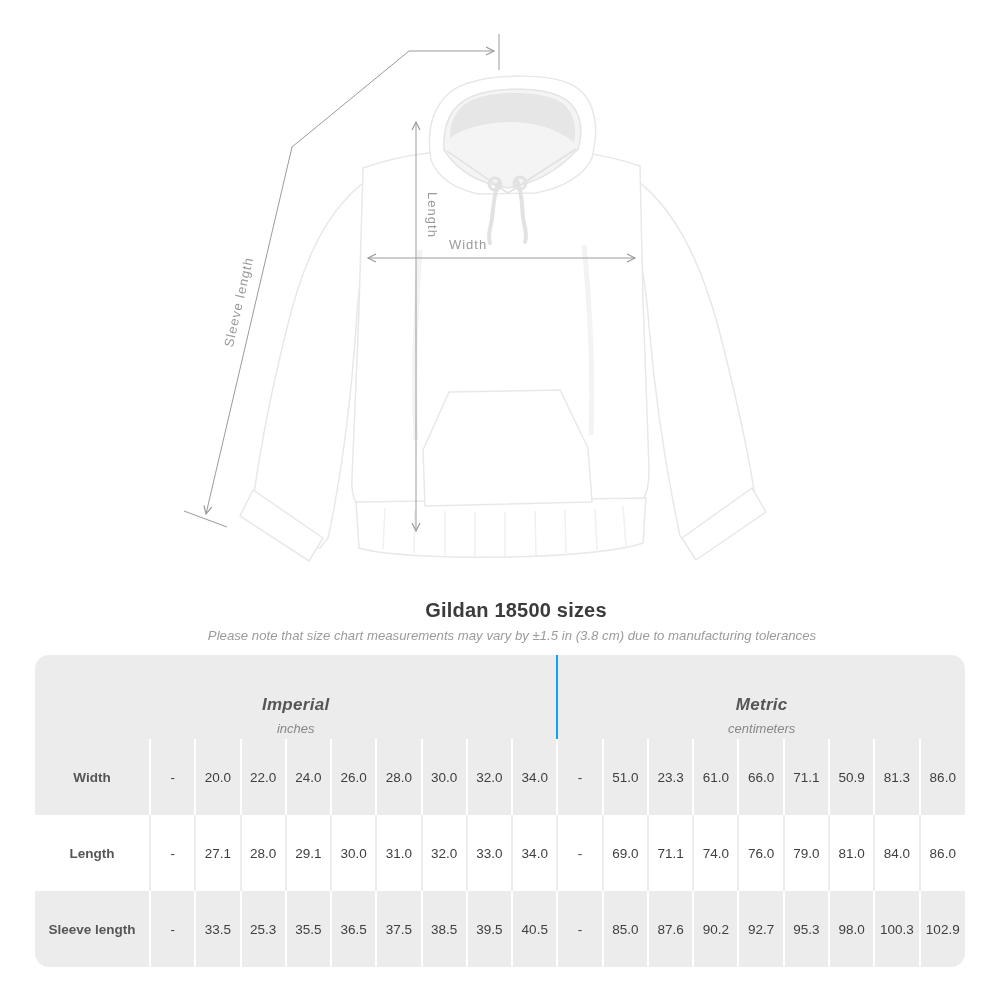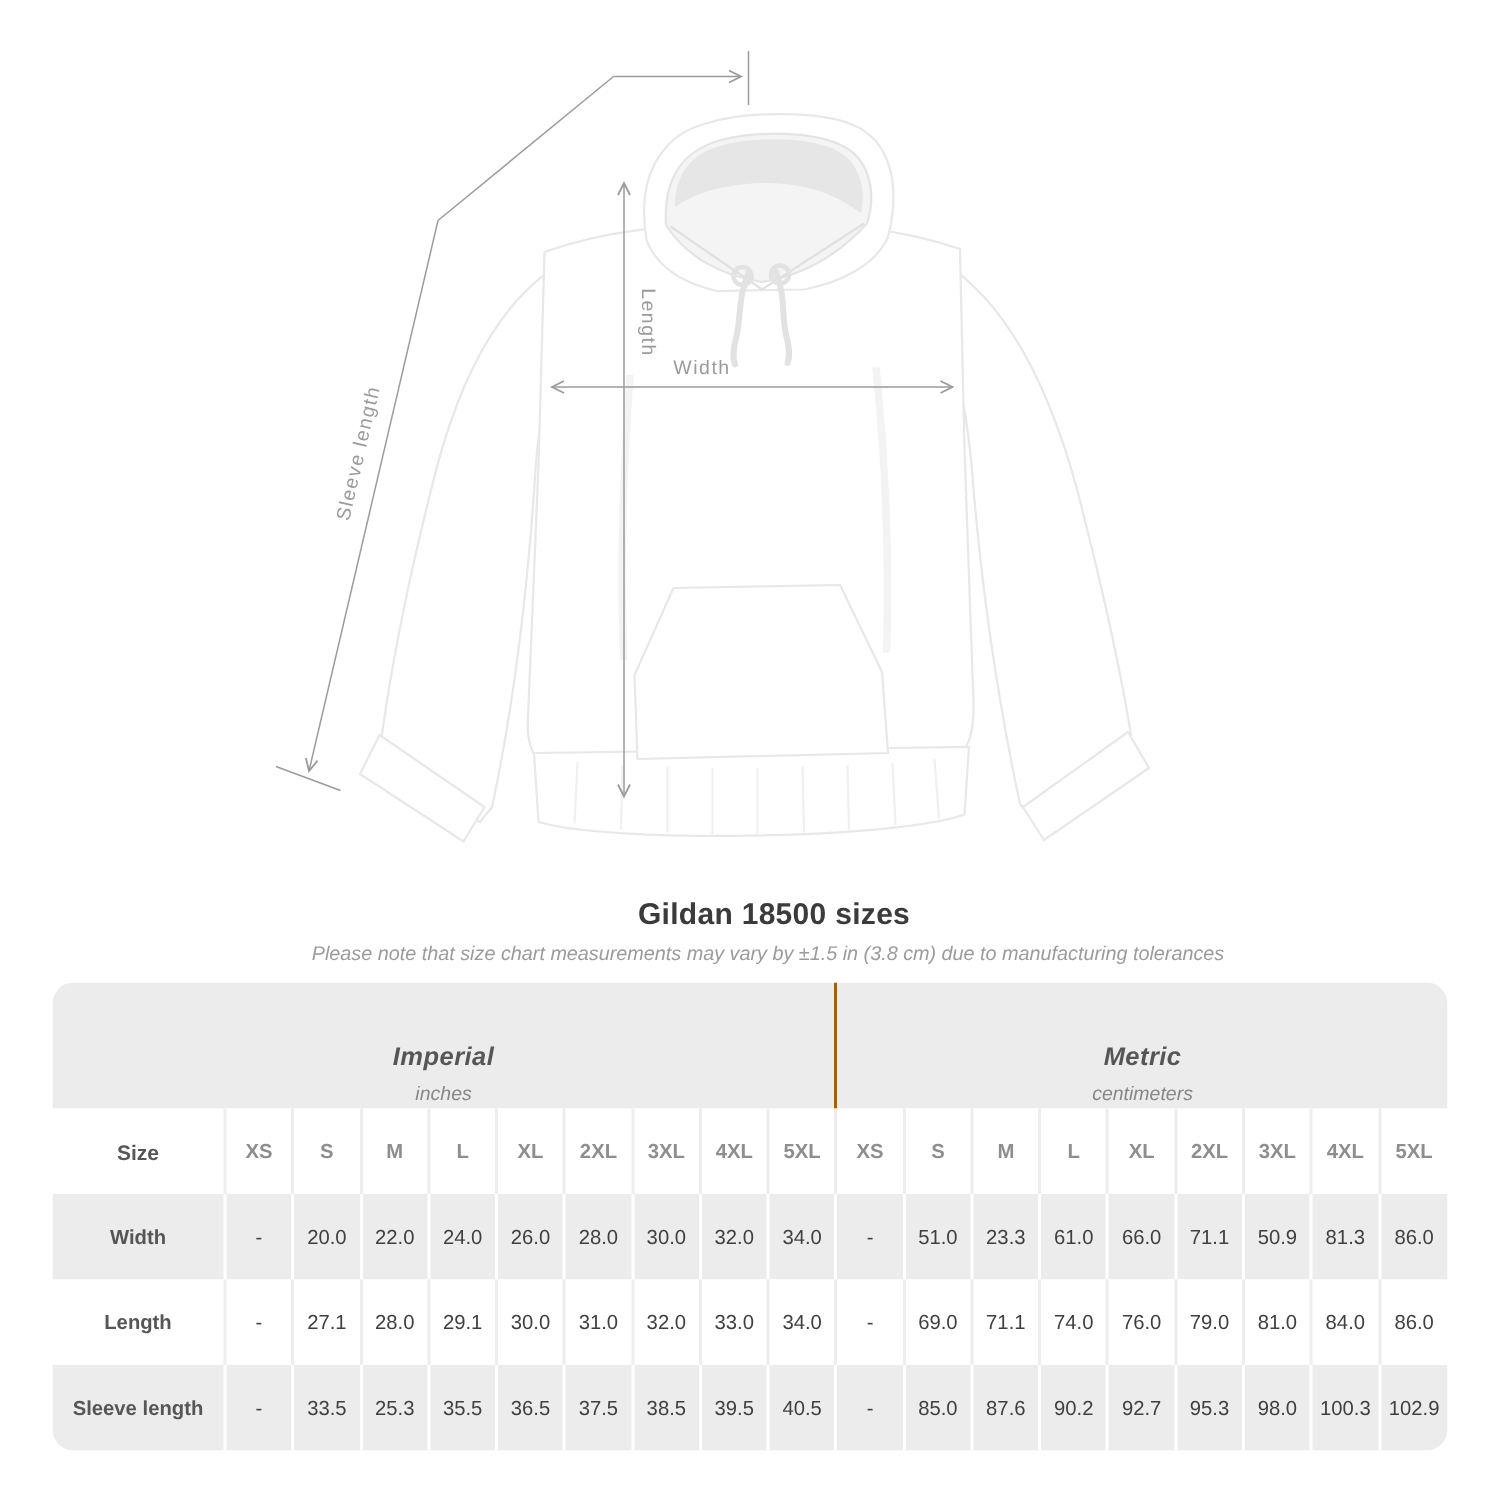--- a/index.html
+++ b/index.html
@@ -22,21 +22,21 @@
     border-radius:14px;overflow:hidden;background:#ffffff;
   }
   table.size-table{
     width:100%;height:100%;table-layout:fixed;border-collapse:collapse;
   }
   table.size-table td{
     text-align:center;vertical-align:middle;padding:0;
   }
   tr.band-row{height:84px;}
   tr.band-row td{background:#ececec;}
-  td.band-metric{border-left:2px solid #a16207;}
+  td.band-metric{border-left:2px solid #0ea5e9;}
   .band-title{font-style:italic;font-weight:bold;font-size:17px;color:#565656;letter-spacing:.3px;margin-top:37px;}
   .band-unit{font-style:italic;font-size:13px;color:#878787;margin-top:6px;}
   tbody tr{height:57px;}
   tr.size-row{background:#ffffff;}
   tr.plain{background:#ffffff;}
   tr.shaded{background:#ececec;}
   td.size-cell,td.value-cell{border-left:2px solid #ededed;}
   tr.shaded td.size-cell,tr.shaded td.value-cell{border-left-color:#ffffff;}
   td.label-cell{font-weight:bold;font-size:13.5px;color:#565656;}
   td.size-word{font-weight:bold;font-size:14px;color:#565656;}
@@ -126,41 +126,20 @@
             <div class="band-title">Imperial</div>
             <div class="band-unit">inches</div>
           </td>
           <td colspan="9" class="band band-metric">
             <div class="band-title">Metric</div>
             <div class="band-unit">centimeters</div>
           </td>
         </tr>
       </thead>
       <tbody>
-          <tr class="size-row">
-            <td class="label-cell size-word">Size</td>
-            <td class="size-cell">XS</td>
-            <td class="size-cell">S</td>
-            <td class="size-cell">M</td>
-            <td class="size-cell">L</td>
-            <td class="size-cell">XL</td>
-            <td class="size-cell">2XL</td>
-            <td class="size-cell">3XL</td>
-            <td class="size-cell">4XL</td>
-            <td class="size-cell">5XL</td>
-            <td class="size-cell">XS</td>
-            <td class="size-cell">S</td>
-            <td class="size-cell">M</td>
-            <td class="size-cell">L</td>
-            <td class="size-cell">XL</td>
-            <td class="size-cell">2XL</td>
-            <td class="size-cell">3XL</td>
-            <td class="size-cell">4XL</td>
-            <td class="size-cell">5XL</td>
-          </tr>
           <tr class="shaded">
             <td class="label-cell">Width</td>
             <td class="value-cell">-</td>
             <td class="value-cell">20.0</td>
             <td class="value-cell">22.0</td>
             <td class="value-cell">24.0</td>
             <td class="value-cell">26.0</td>
             <td class="value-cell">28.0</td>
             <td class="value-cell">30.0</td>
             <td class="value-cell">32.0</td>

